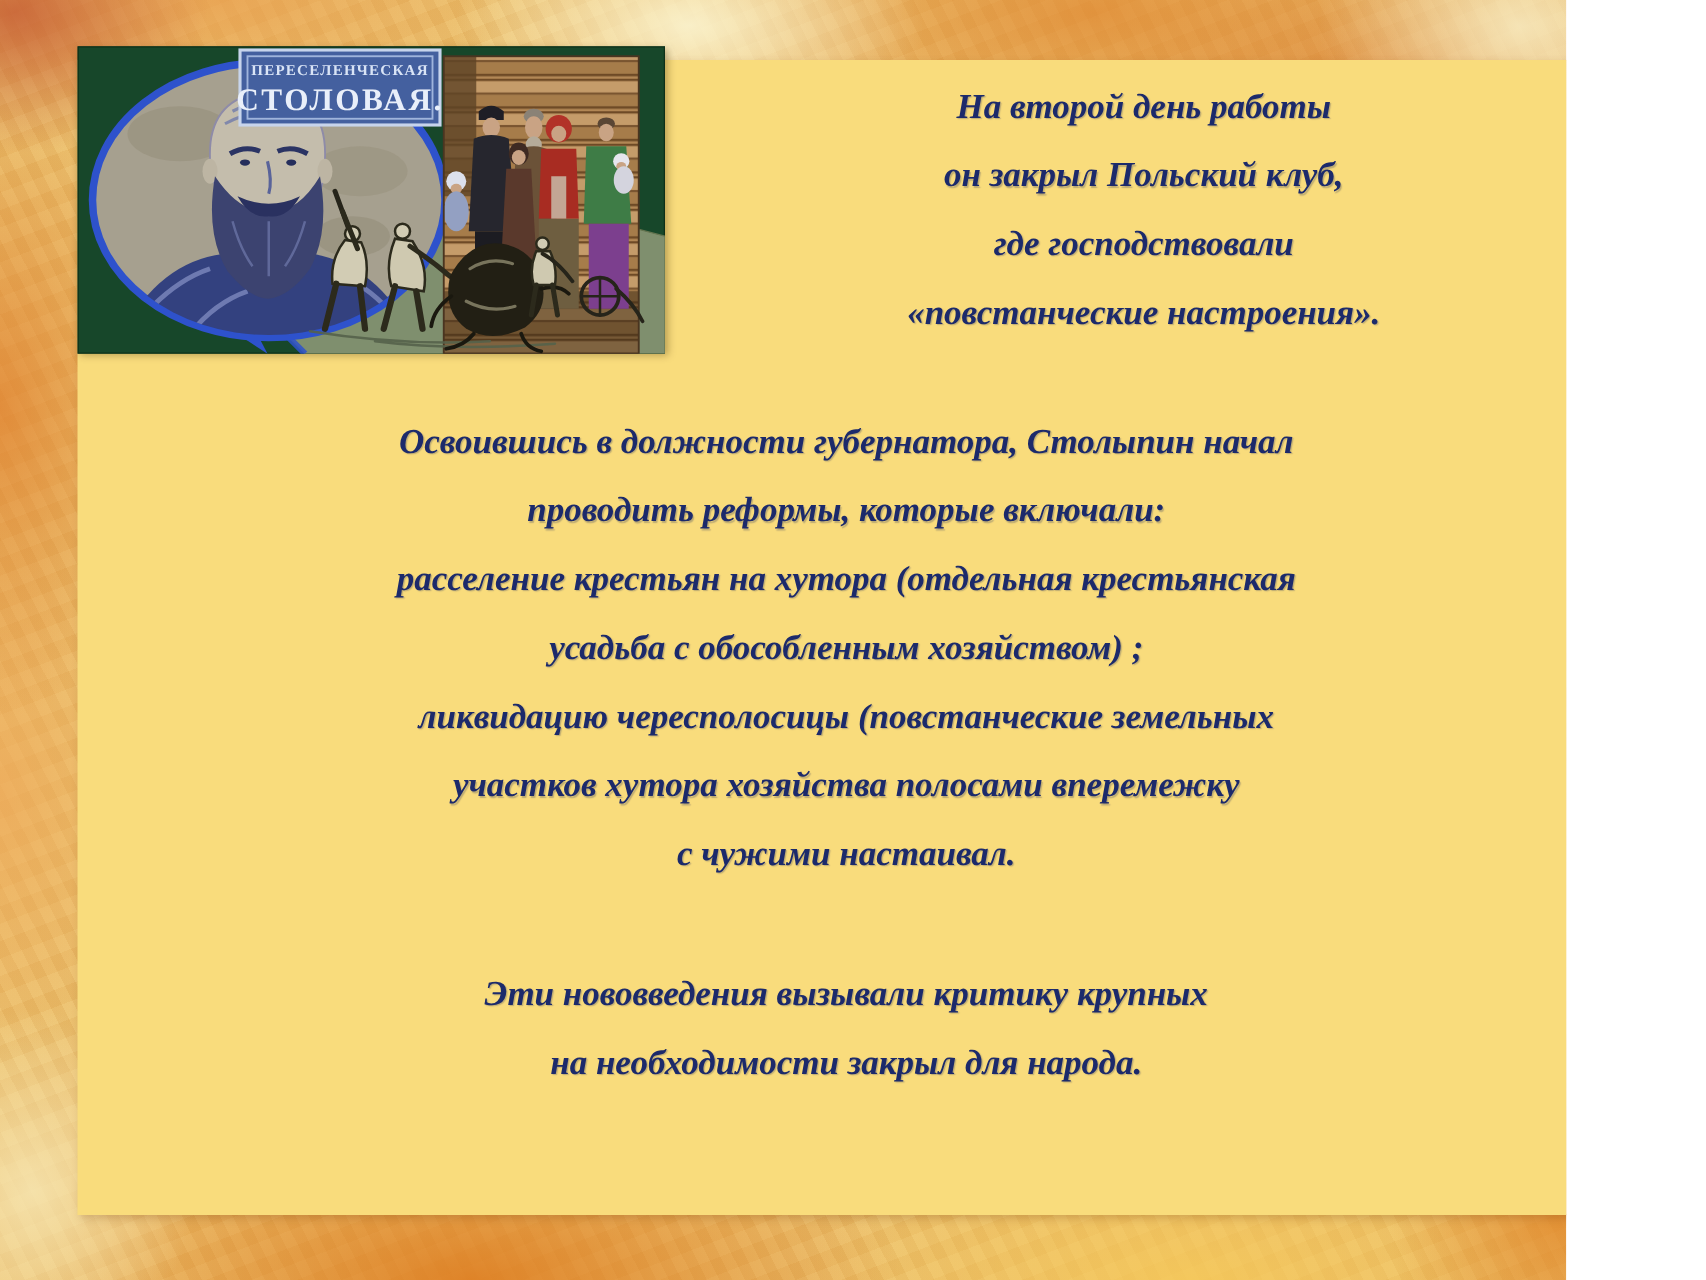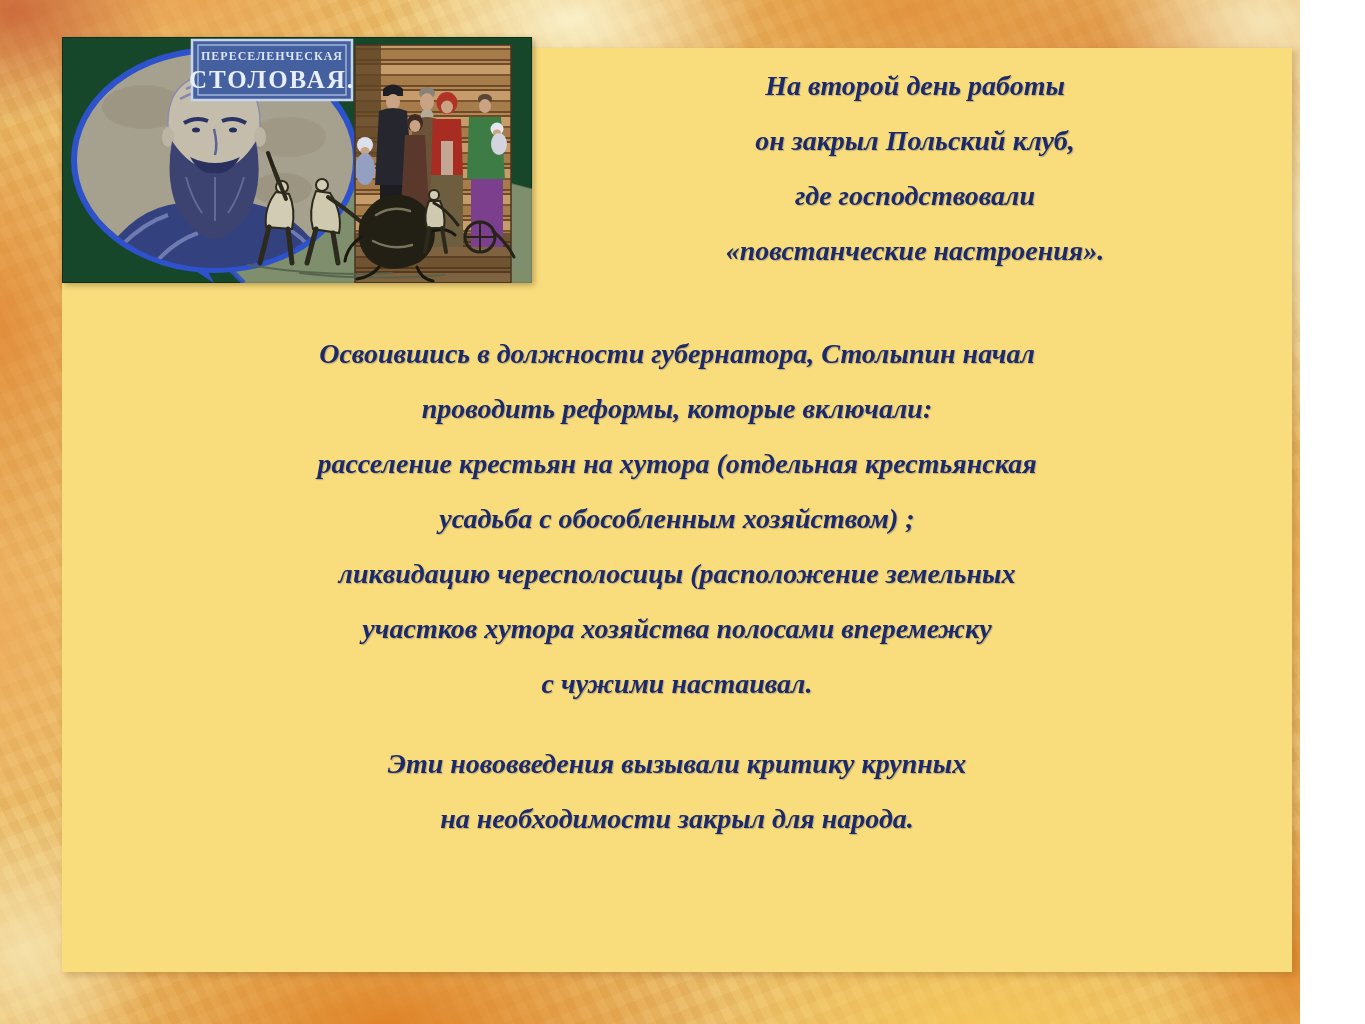--- a/index.html
+++ b/index.html
@@ -1,19 +1,18 @@
 <!DOCTYPE html>
 <html><head>
 <meta charset="utf-8">
 <style>
   html,body{margin:0;padding:0;}
   .stage{
     position:relative; width:1253px; height:1024px; overflow:hidden;
     font-family:"Liberation Serif","DejaVu Serif",serif;
-    padding-left:47px;
   }
   
   .bg{
     position:absolute; inset:0;
     background-color:#ECC06A;
     background-image:
       radial-gradient(260px 140px at 44% 2%, rgba(250,242,205,.95), rgba(250,242,205,0) 72%),
       radial-gradient(230px 150px at 97% 2%, rgba(247,233,190,.9), rgba(247,233,190,0) 70%),
       radial-gradient(180px 200px at 2% 93%, rgba(246,228,175,.9), rgba(246,228,175,0) 72%),
       radial-gradient(160px 300px at 100% 22%, rgba(248,235,195,.85), rgba(248,235,195,0) 75%),
@@ -40,21 +39,21 @@
     display:block; box-shadow:2px 2px 6px rgba(60,40,10,.35);
   }
   .tblock{
     position:absolute; text-align:center;
     font-style:italic; font-weight:bold; font-size:28px; line-height:55px;
     color:#1C2A6B;
     text-shadow:1px 1px 1px rgba(30,40,90,.28);
   }
   #block-intro{ left:545px; top:58px; width:740px; }
   #block-reforms{ left:66px; top:310px; width:1222px;margin-top:16px; }
-  #block-criticism{ left:66px; top:736px; width:1222px; }
+  #block-criticism{ left:66px; top:768px; width:1222px; }
   .tline{ white-space:nowrap; }
 </style>
 </head>
 <body>
 
 <div class="stage">
   <div class="bg"></div>
   <div class="panel"></div>
 
   <svg class="collage" viewBox="0 0 470 246" xmlns="http://www.w3.org/2000/svg">
@@ -174,21 +173,21 @@
     <div class="tline">он закрыл Польский клуб,</div>
     <div class="tline">где господствовали</div>
     <div class="tline">«повстанческие настроения».</div>
   </div>
 
   <div class="tblock" id="block-reforms">
     <div class="tline">Освоившись в должности губернатора, Столыпин начал</div>
     <div class="tline">проводить реформы, которые включали:</div>
     <div class="tline">расселение крестьян на хутора (отдельная крестьянская</div>
     <div class="tline">усадьба с обособленным хозяйством) ;</div>
-    <div class="tline">ликвидацию чересполосицы (расположение земельных</div>
+    <div class="tline">ликвидацию чересполосицы (повстанческие земельных</div>
     <div class="tline">участков хутора хозяйства полосами вперемежку</div>
     <div class="tline">с чужими настаивал.</div>
   </div>
 
   <div class="tblock" id="block-criticism">
     <div class="tline">Эти нововведения вызывали критику крупных</div>
     <div class="tline">на необходимости закрыл для народа.</div>
   </div>
 </div>
 

